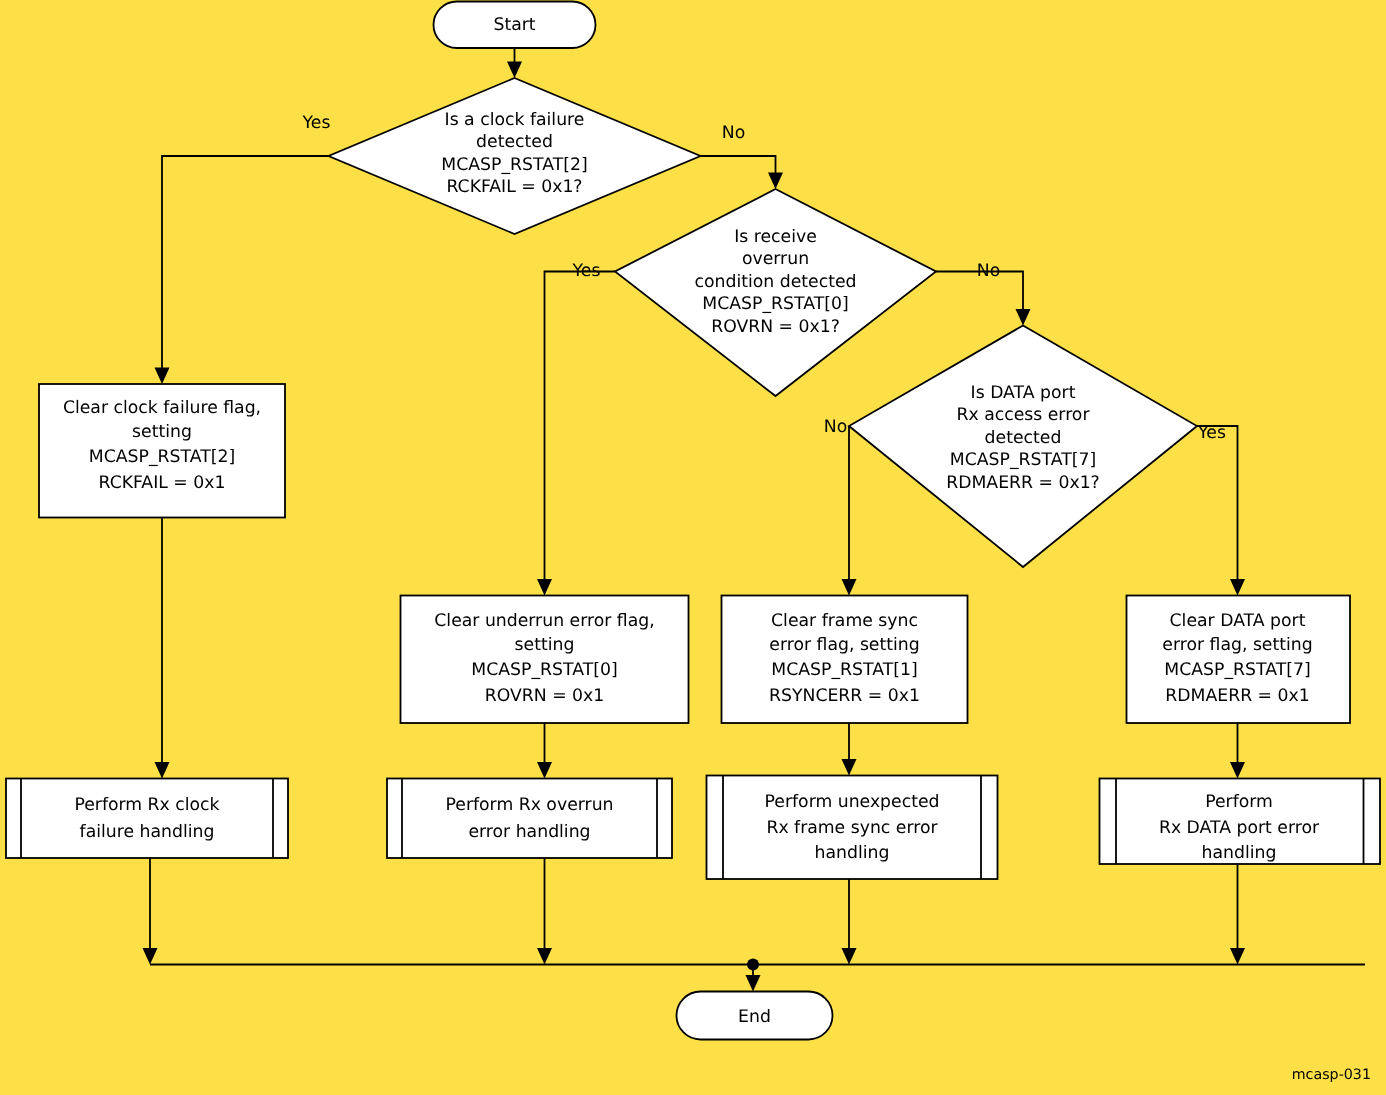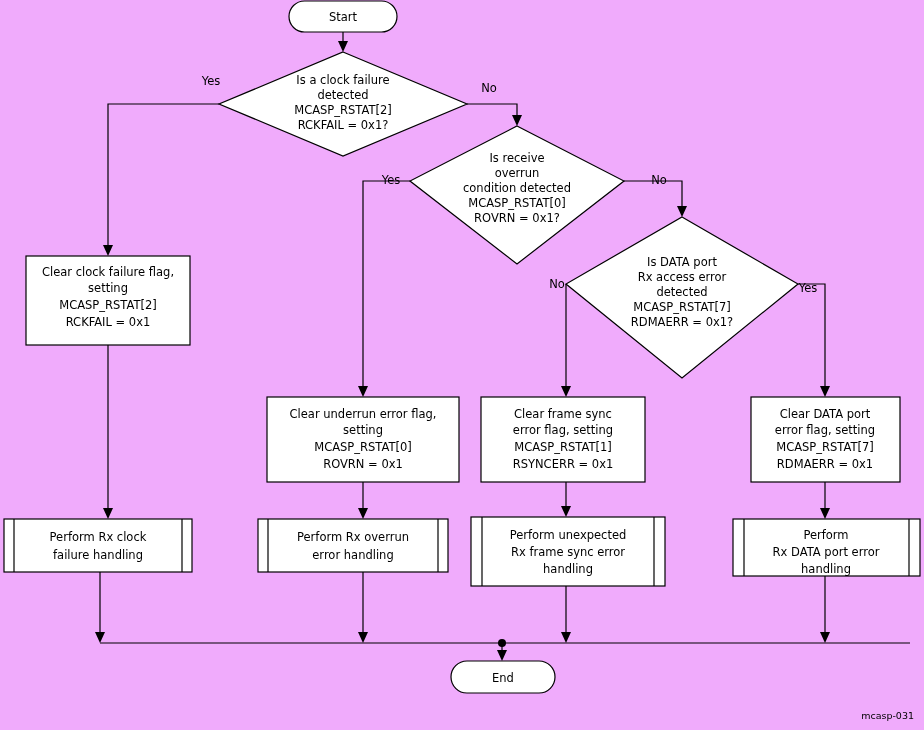--- a/index.html
+++ b/index.html
@@ -10,21 +10,21 @@
   body {
     width: 924px;
     height: 730px;
     font-family: "DejaVu Sans", "Liberation Sans", sans-serif;
     overflow: hidden;
   }
   #flowchart-root {
     position: relative;
     width: 924px;
     height: 730px;
-    background: #f0abfc;
+    background: #fde047;
   }
   svg.flow {
     position: absolute;
     top: 0;
     left: 0;
     width: 924px;
     height: 730px;
   }
   .shape-stroke {
     fill: #ffffff;

